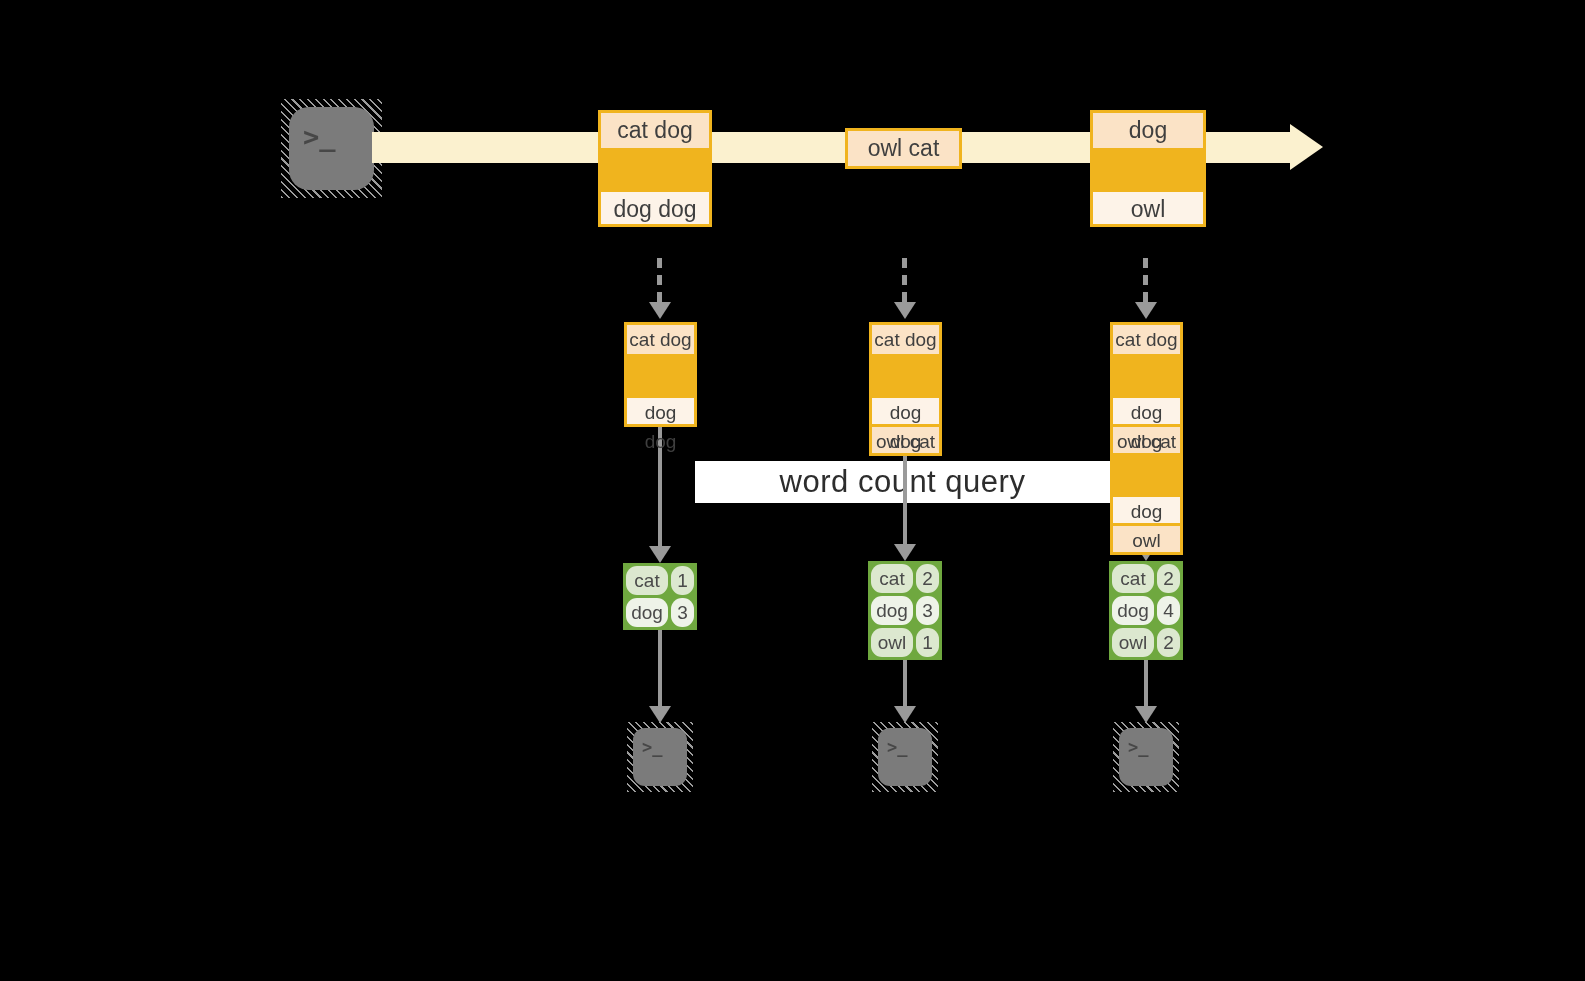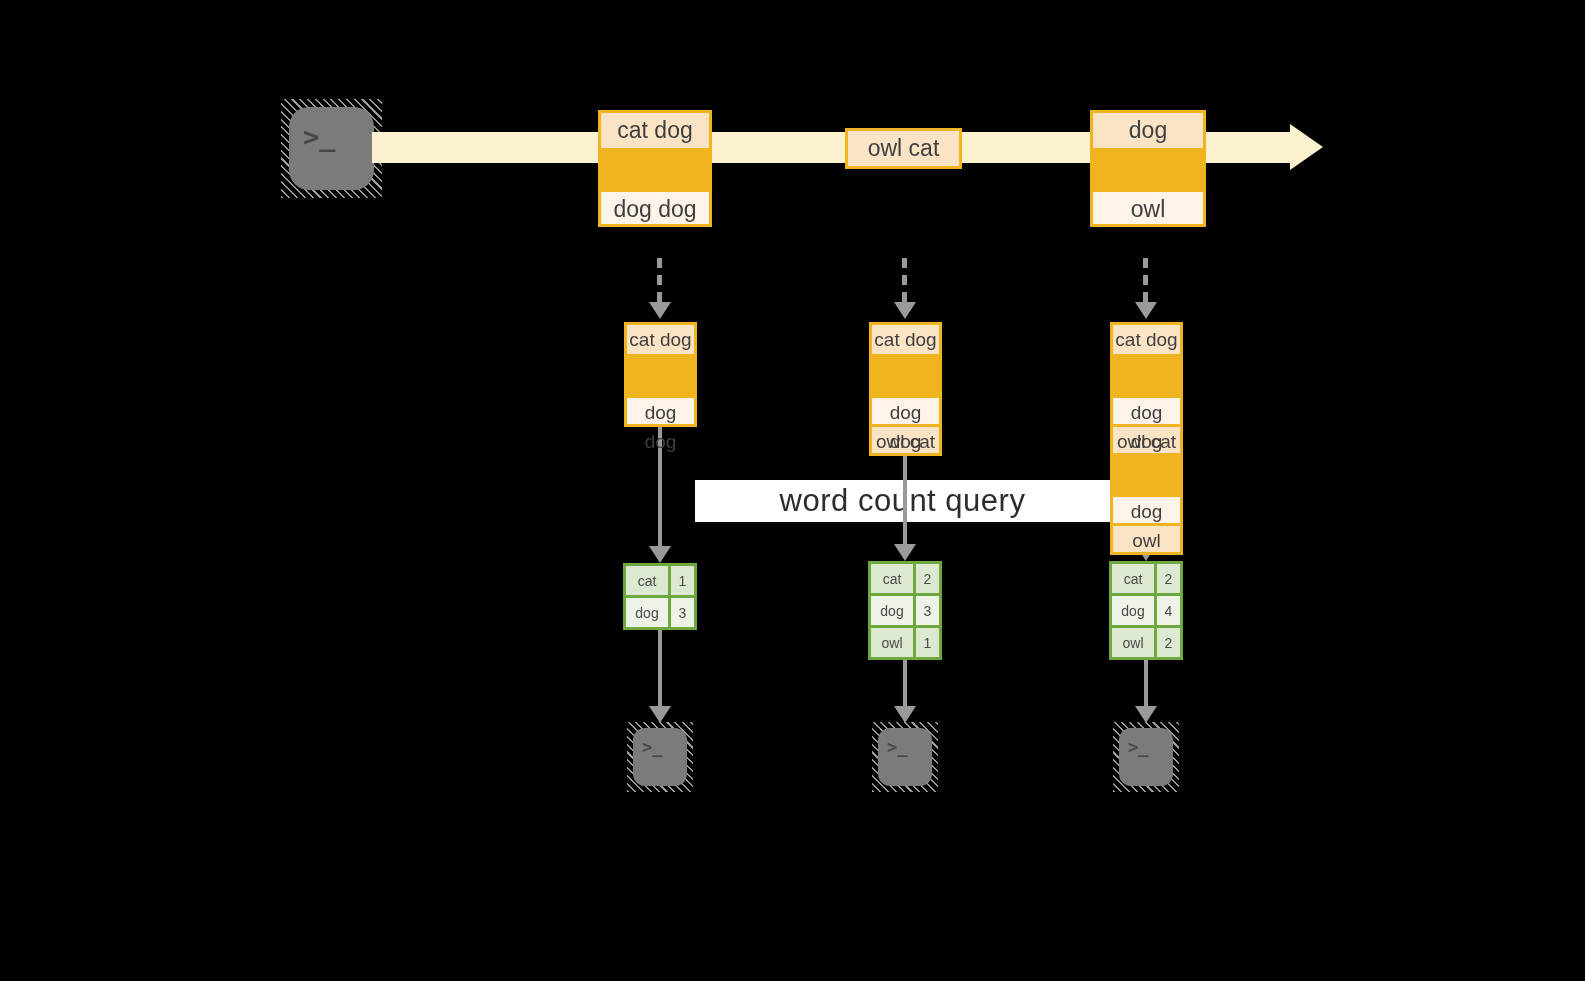--- a/index.html
+++ b/index.html
@@ -22,28 +22,28 @@
   .peach{background:#fbe3c6;}
   .cream{background:#fdf3e8;margin-top:41px;}
 
   
   .vline{position:absolute;width:4px;background:#9a9a9a;}
   .vdash{position:absolute;width:0;border-left:5px dashed #9a9a9a;}
   .ahead{position:absolute;width:0;height:0;border-left:11px solid transparent;
          border-right:11px solid transparent;border-top:17px solid #9a9a9a;}
 
   
-  .qlabel{position:absolute;left:695px;top:480px;width:415px;height:42px;background:#ffffff;
+  .qlabel{position:absolute;left:695px;top:461px;width:415px;height:42px;background:#ffffff;
           color:#2d2d2d;font-size:31px;display:flex;align-items:center;justify-content:center;
           letter-spacing:.5px;z-index:2;}
 
   
   .gtable{position:absolute;display:grid;grid-template-columns:42px 23px;grid-auto-rows:29px;
           gap:3px;padding:3px;background:#6fa83f;z-index:4;}
-  .gcell{display:flex;align-items:center;justify-content:center;font-size:14px;color:#4a4a4a;}
+  .gcell{display:flex;align-items:center;justify-content:center;font-size:19px;color:#4a4a4a;border-radius:11px;}
   .gdark{background:#dce8cf;}
   .glight{background:#eef3e8;}
 
   
   .term{position:absolute;background:repeating-linear-gradient(45deg,#9c9c9c 0 1.5px,transparent 1.5px 5.5px);}
   .term-body{position:absolute;inset:8px;background:#7b7b7b;border-radius:16px;
              color:#474747;font-family:"DejaVu Sans Mono","Liberation Mono",monospace;font-weight:bold;}
   .term-big .term-body{font-size:27px;padding:14px 0 0 14px;border-radius:20px;}
   .term-small{width:66px;height:70px;}
   .term-small .term-body{inset:6px;font-size:17px;padding:9px 0 0 9px;border-radius:12px;}

